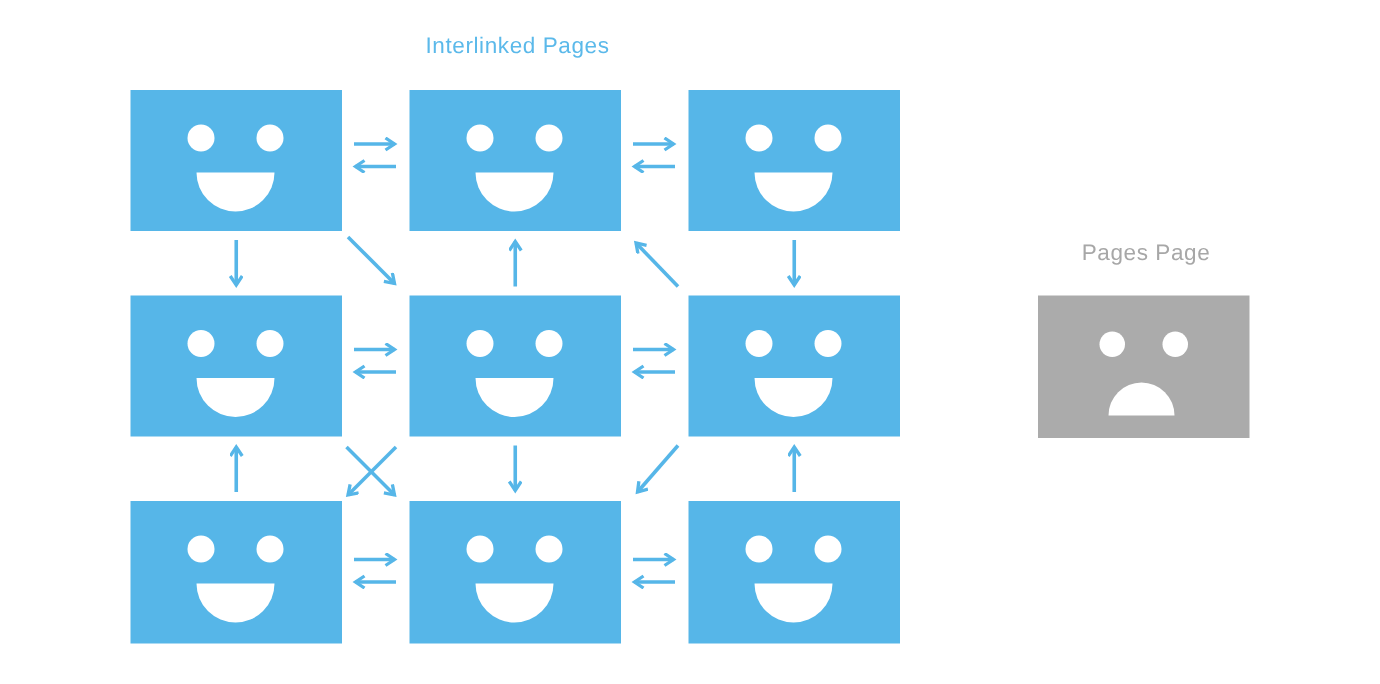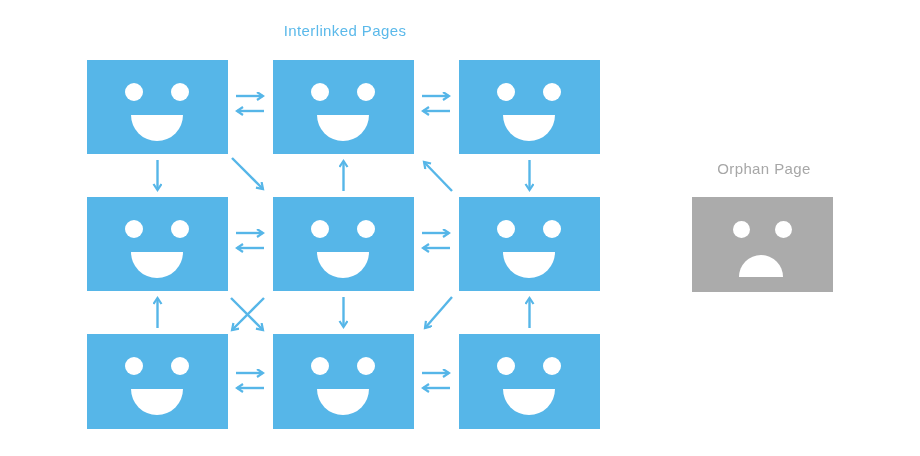--- a/index.html
+++ b/index.html
@@ -62,21 +62,21 @@
   #arrow-layer line { stroke: var(--blue, #56b6e8); stroke-width: 2.4; }
   #arrow-layer .head { stroke: var(--blue, #56b6e8); fill: none; stroke-width: 2.2; }
 </style>
 </head>
 <body>
 
 <div id="canvas">
 
   <div class="group-label" id="title-label">Interlinked Pages</div>
 
-  <div class="group-label" id="orphan-label">Orphan Page</div>
+  <div class="group-label" id="orphan-label">Pages Page</div>
 
   <div class="tile blue" style="left:87px;top:60px">
     <div class="face happy">
       <i class="eye l"></i>
       <i class="eye r"></i>
       <i class="mouth"></i>
     </div>
   </div>
   <div class="tile blue" style="left:273px;top:60px">
     <div class="face happy">

